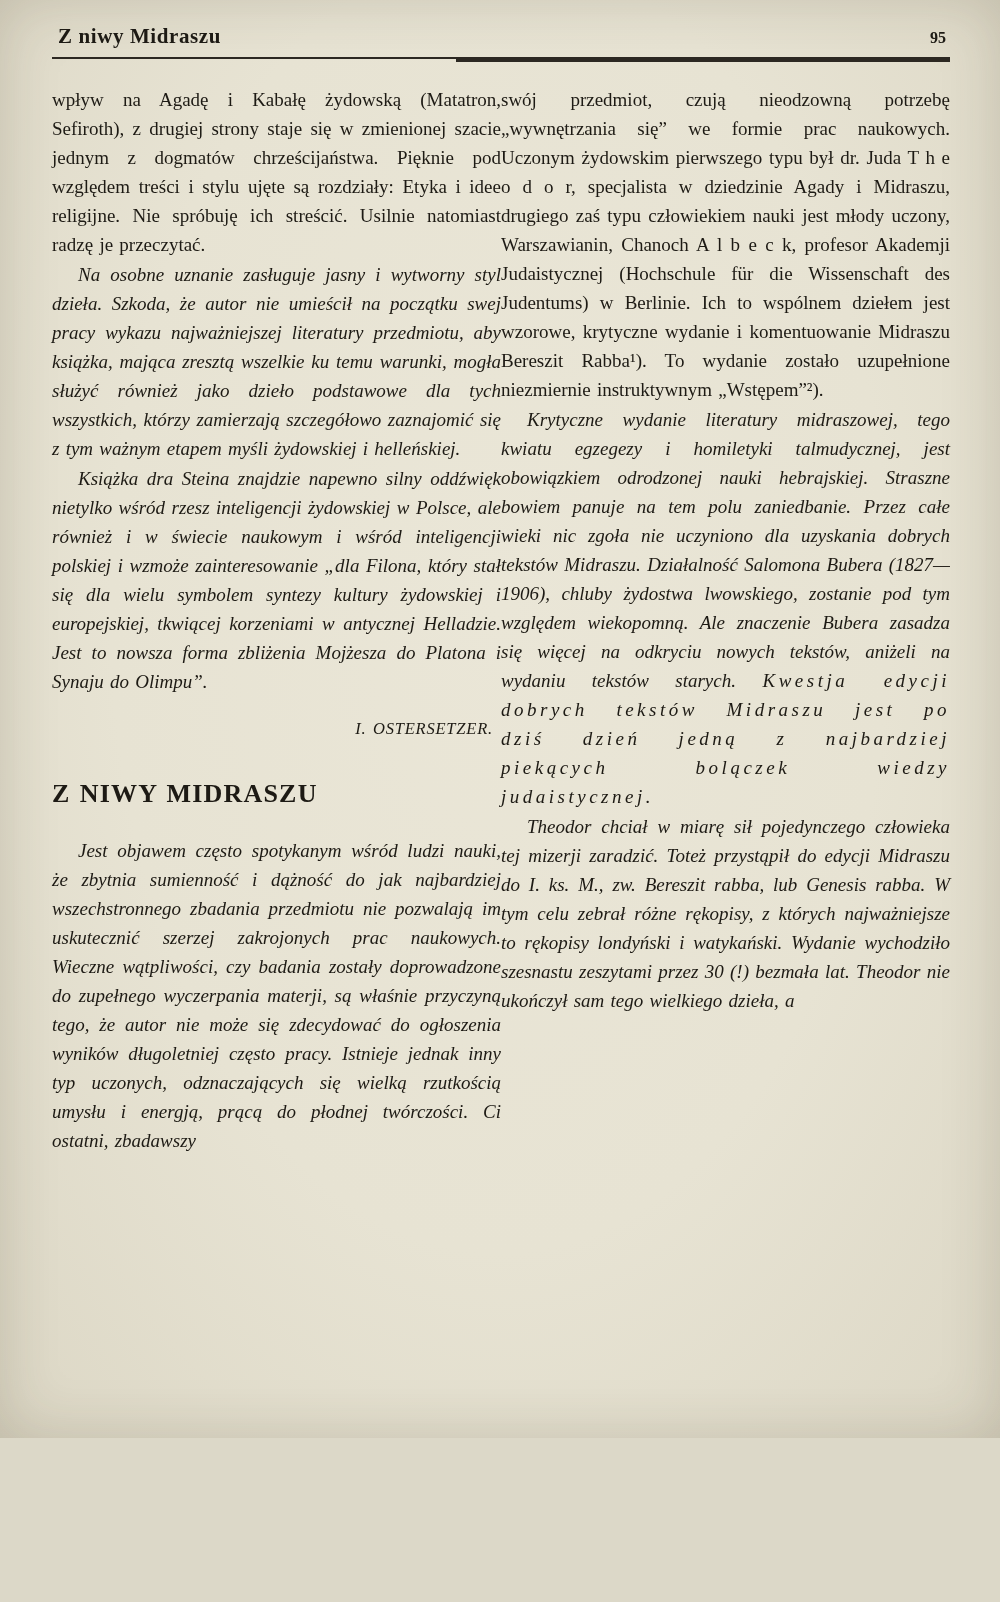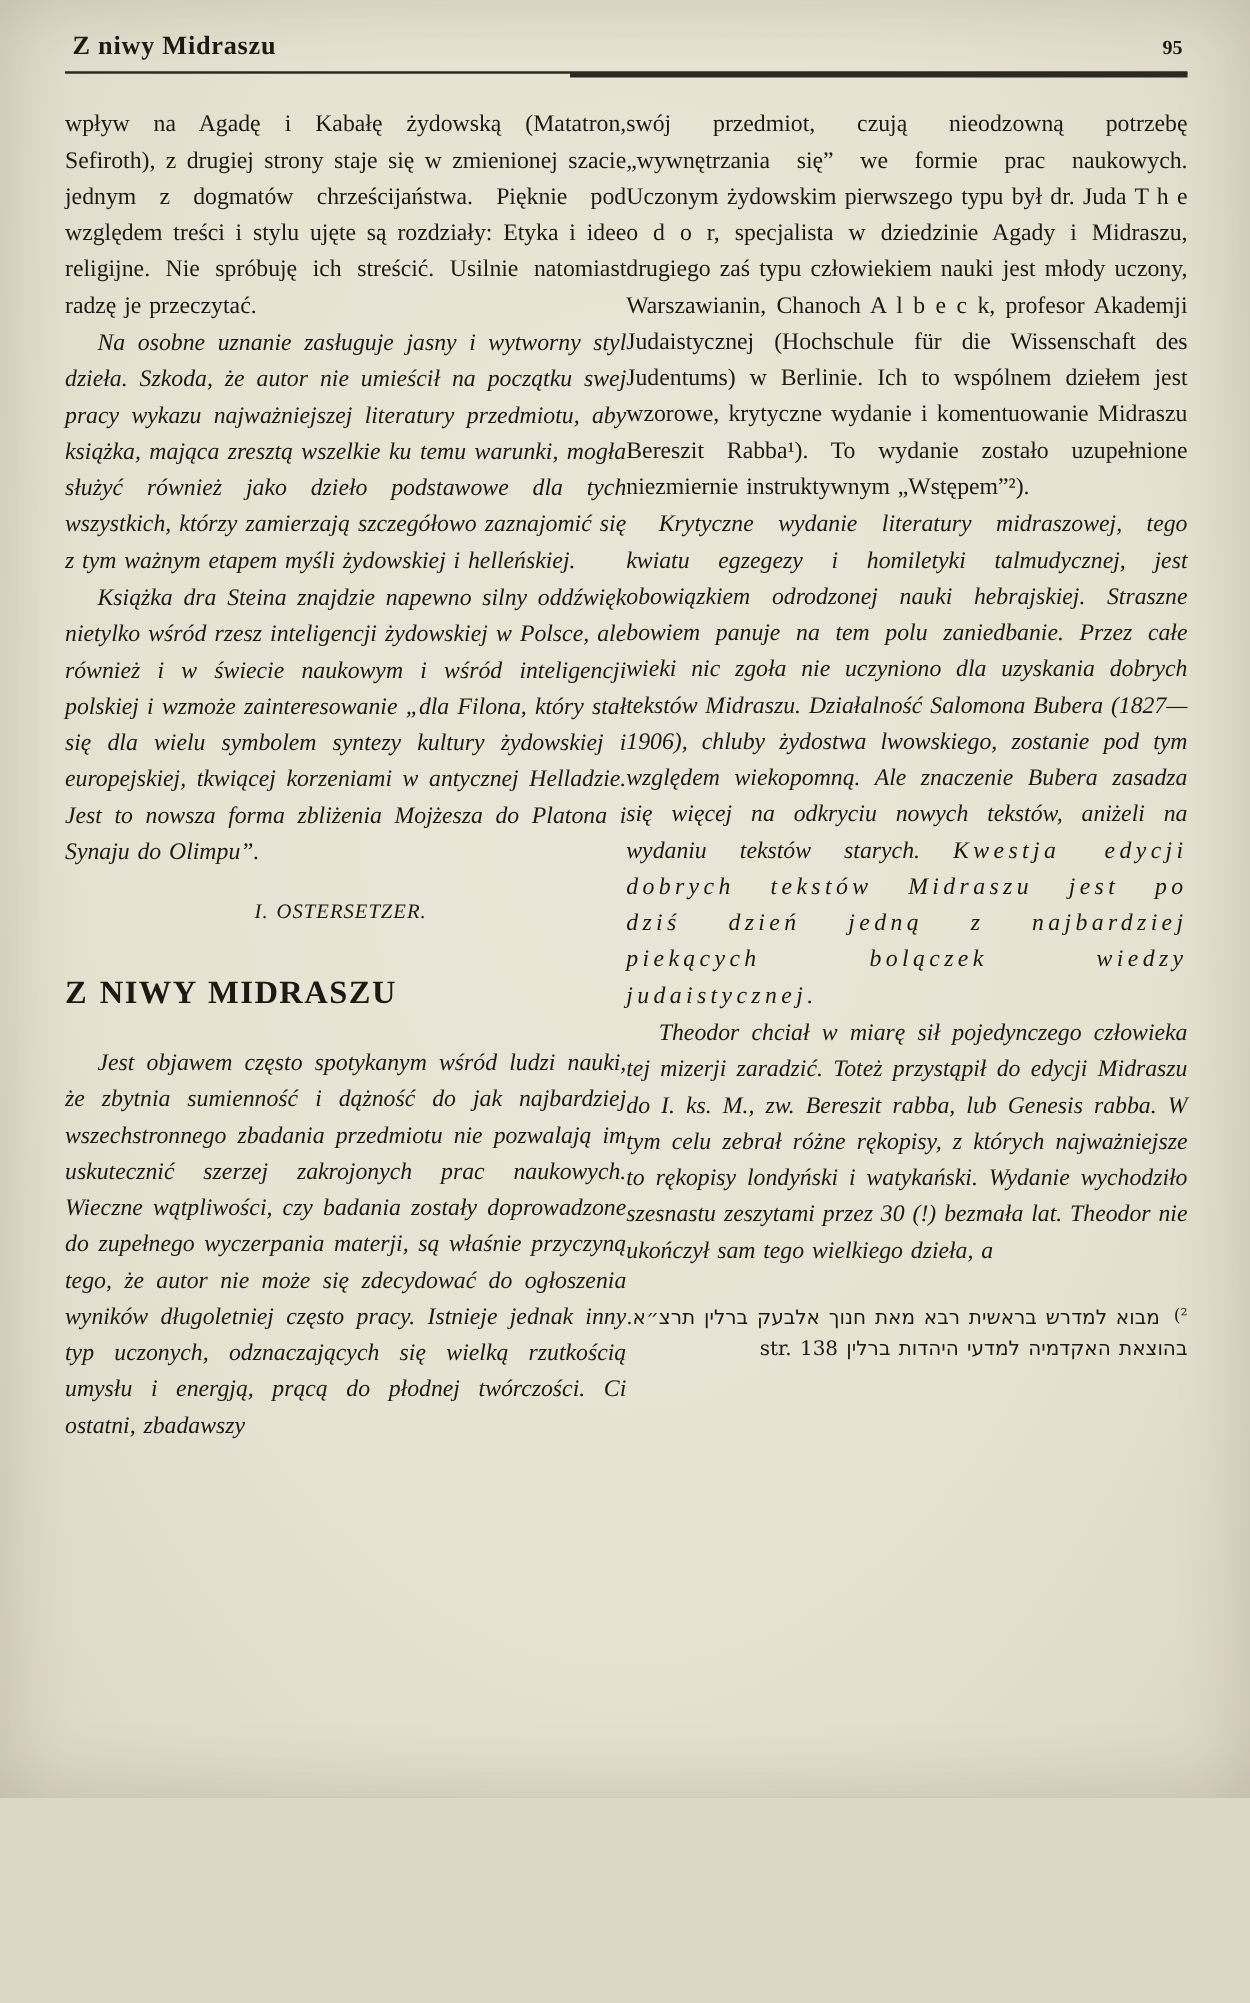--- a/index.html
+++ b/index.html
@@ -31,21 +31,21 @@
   .col {
     flex: 1;
     text-align: justify;
     font-size: 19px;
     line-height: 29px;
     word-spacing: 1.5px;
   }
   p { margin: 0 0 1px 0; }
   .indent { text-indent: 26px; font-style: italic; }
   .signature {
-    text-align: center;
+    text-align: right;
     font-style: italic;
     font-size: 16.5px;
     letter-spacing: 0.8px;
     margin: 18px 8px 0 0;
   }
   .section-heading {
     font-size: 26px;
     font-weight: bold;
     letter-spacing: 1.2px;
     margin: 36px 0 28px 0;
@@ -97,22 +97,18 @@
 
     <section class="col">
       <p>swój przedmiot, czują nieodzowną potrzebę „wywnętrzania się” we formie prac naukowych. Uczonym żydowskim pierwszego typu był dr. Juda T h e o d o r, specjalista w dziedzinie Agady i Midraszu, drugiego zaś typu człowiekiem nauki jest młody uczony, Warszawianin, Chanoch A l b e c k, profesor Akademji Judaistycznej (Hochschule für die Wissenschaft des Judentums) w Berlinie. Ich to wspólnem dziełem jest wzorowe, krytyczne wydanie i komentuowanie Midraszu Bereszit Rabba¹). To wydanie zostało uzupełnione niezmiernie instruktywnym „Wstępem”²).</p>
       <p class="indent">
         <span>Krytyczne wydanie literatury midraszowej, tego kwiatu egzegezy i homiletyki talmudycznej, jest obowiązkiem odrodzonej nauki hebrajskiej. Straszne bowiem panuje na tem polu zaniedbanie. Przez całe wieki nic zgoła nie uczyniono dla uzyskania dobrych tekstów Midraszu. Działalność Salomona Bubera (1827—1906), chluby żydostwa lwowskiego, zostanie pod tym względem wiekopomną. Ale znaczenie Bubera zasadza się więcej na odkryciu nowych tekstów, aniżeli na wydaniu tekstów starych.</span>
         <span class="spaced">Kwestja edycji dobrych tekstów Midraszu jest po dziś dzień jedną z najbardziej piekących bolączek wiedzy judaistycznej.</span>
       </p>
       <p class="indent">Theodor chciał w miarę sił pojedynczego człowieka tej mizerji zaradzić. Toteż przystąpił do edycji Midraszu do I. ks. M., zw. Bereszit rabba, lub Genesis rabba. W tym celu zebrał różne rękopisy, z których najważniejsze to rękopisy londyński i watykański. Wydanie wychodziło szesnastu zeszytami przez 30 (!) bezmała lat. Theodor nie ukończył sam tego wielkiego dzieła, a</p>
 
       <div class="footnotes">
-        <p class="footnote">
-          <span class="fn-marker">(²</span>
-          <span>מבוא למדרש בראשית רבא מאת חנוך אלבעק ברלין תרצ״א. בהוצאת האקדמיה למדעי היהדות ברלין str. 138</span>
-        </p>
       </div>
     </section>
 
   </main>
 
 </div>
 
 </body></html>

